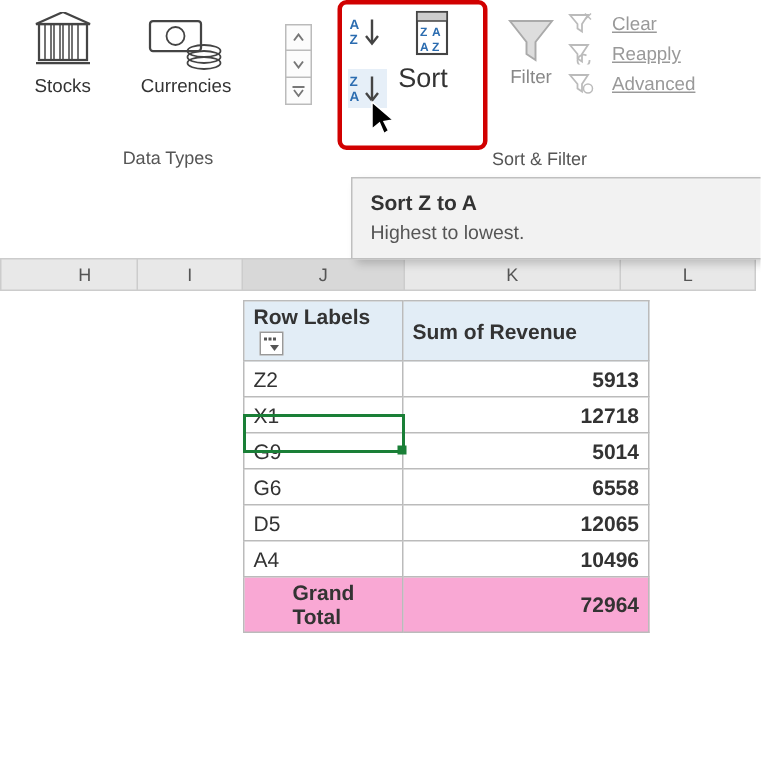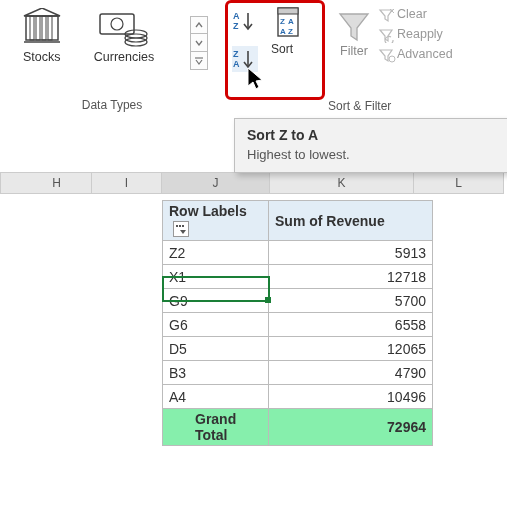--- a/index.html
+++ b/index.html
@@ -90,21 +90,21 @@
   }
   .minisort {
     width:26px; height:26px;
     display:flex; align-items:center; justify-content:center;
     cursor:pointer;
   }
   .sortbig {
     display:flex; flex-direction:column; align-items:center;
     cursor:pointer;
   }
-  .sortbig-label { font-size:12px; margin-top:0; }
+  .sortbig-label { font-size:18px; margin-top:0; }
 
   .cursor-arrow {
     position:absolute;
     left:246px; top:66px;
     z-index:6;
     pointer-events:none;
   }
 
   .sortfilter {
     position:absolute;
@@ -116,24 +116,25 @@
     display:flex; flex-direction:column; align-items:center;
     cursor:pointer;
     padding-top:2px;
   }
   .filterbig-label { font-size:12.5px; color:#888; margin-top:0;}
   .smallactions {
     display:flex; flex-direction:column; gap:2px;
     padding-top:0px;
   }
   .smallaction {
-    display:flex; align-items:flex-start; gap:1px;
+    display:flex; align-items:flex-end; gap:12px;
     color:#999; font-size:12.5px;
     padding:1px 2px;
     cursor:default;
+    text-decoration:underline;
   }
   .grouplabel2 {
     position:absolute;
     left:328px; top:99px;
     font-size:12px; color:#555;
   }
 
   .tooltip {
     position:absolute;
     left:234px; top:118px;
@@ -185,23 +186,23 @@
   .pivot th, .pivot td {
     border:1px solid #bbb;
     padding:2px 6px;
     height:24px;
     text-align:left;
   }
   .pivot th {
     background:#e2edf6;
     font-weight:bold;
   }
-  .pivot td.num { text-align:right; padding-right:6px;}
+  .pivot td.num { text-align:right; padding-right:6px;font-weight:bold;}
   .pivot tr.total td {
-    background:#86efac;
+    background:#f9a8d4;
     font-weight:bold;
     padding-left:32px;
   }
   .dropbtn {
     display:inline-flex; width:16px; height:16px;
     border:1px solid #999; background:#fff;
     align-items:center; justify-content:center;
     margin-left:4px; position:relative; top:2px;
     cursor:pointer;
   }
@@ -385,33 +386,29 @@
           <tr>
             <td>Z2</td>
             <td class="num">5913</td>
           </tr>
           <tr>
             <td>X1</td>
             <td class="num">12718</td>
           </tr>
           <tr>
             <td>G9</td>
-            <td class="num">5700</td>
+            <td class="num">5014</td>
           </tr>
           <tr>
             <td>G6</td>
             <td class="num">6558</td>
           </tr>
           <tr>
             <td>D5</td>
             <td class="num">12065</td>
-          </tr>
-          <tr>
-            <td>B3</td>
-            <td class="num">4790</td>
           </tr>
           <tr>
             <td>A4</td>
             <td class="num">10496</td>
           </tr>
         </tbody>
       <tbody>
           <tr class="total">
         <td>Grand Total</td>
         <td class="num">72964</td>

